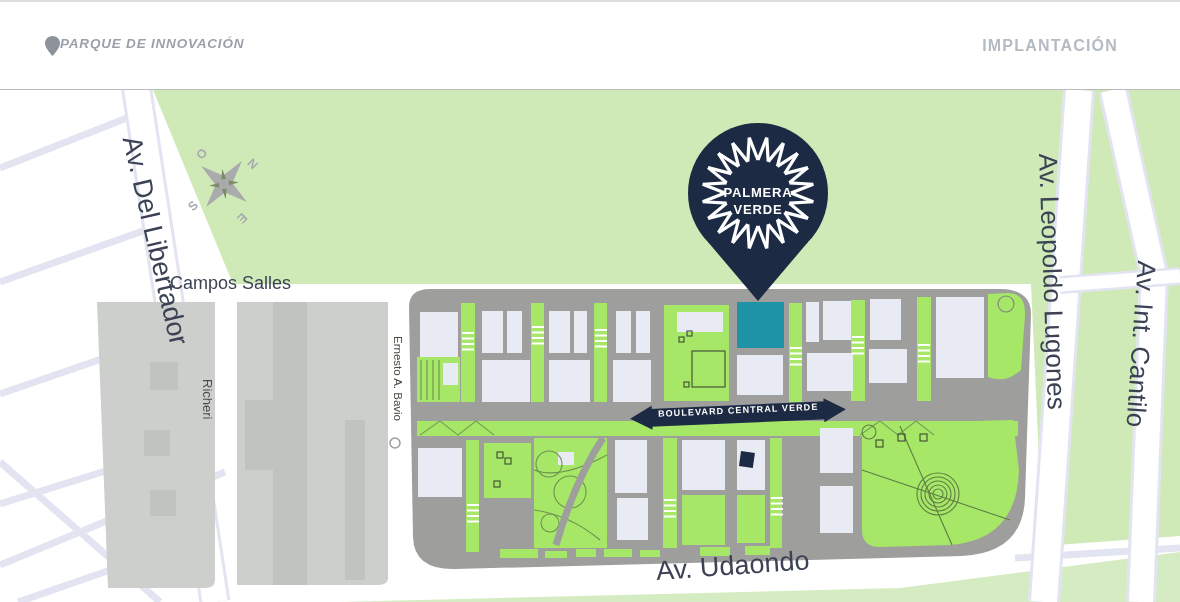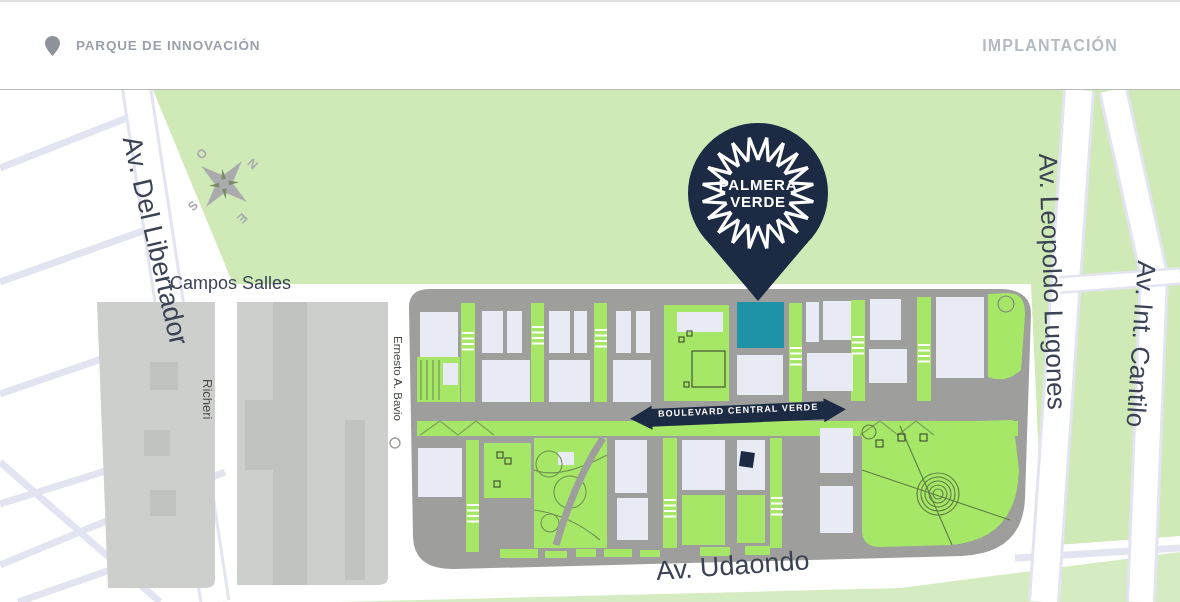--- a/index.html
+++ b/index.html
@@ -8,21 +8,21 @@
     font-family:"Liberation Sans","DejaVu Sans",sans-serif;
     background:#fff;
   }
   
   .header{
     position:absolute;top:0;left:0;width:1180px;height:90px;box-sizing:border-box;
     background:#fff;border-top:2px solid #dcdddf;border-bottom:1px solid #b9babc;
     display:flex;align-items:center;justify-content:space-between;
     padding:0 62px 0 45px;
   }
-  .header-left{display:flex;align-items:center;gap:16px;}
+  .header-left{display:flex;align-items:flex-start;gap:0;font-style:italic;}
   .header-title{
     color:var(--header_gray);font-size:13.5px;font-weight:600;letter-spacing:.8px;
   }
   .header-right{
     color:var(--header_light);font-size:16px;font-weight:600;letter-spacing:1.2px;
   }
   
   .map-svg{position:absolute;top:90px;left:0;}
   .map-label{
     position:absolute;color:var(--label_navy);white-space:nowrap;
@@ -41,22 +41,22 @@
   }
   .compass-letter{
     position:absolute;color:var(--compass_gray);font-size:12.5px;font-weight:600;
     transform-origin:50% 50%;
   }
   .cl-o{left:197px;top:147px;transform:rotate(-44deg);}
   .cl-n{left:248px;top:157px;transform:rotate(44deg);}
   .cl-s{left:189px;top:199px;transform:rotate(-45deg);}
   .cl-e{left:238px;top:211px;transform:rotate(135deg);}
   .pin-text{
-    position:absolute;left:698px;top:176px;width:120px;text-align:center;
-    color:#fff;font-size:15px;font-weight:700;letter-spacing:.8px;line-height:17px;
+    position:absolute;left:698px;top:184px;width:120px;text-align:center;
+    color:#fff;font-size:13px;font-weight:700;letter-spacing:.8px;line-height:17px;
   }
 </style>
 </head>
 <body>
 
 <div class="stage">
 
   <div class="header">
     <div class="header-left">
       <svg width="15" height="20" viewBox="0 0 15 20">

